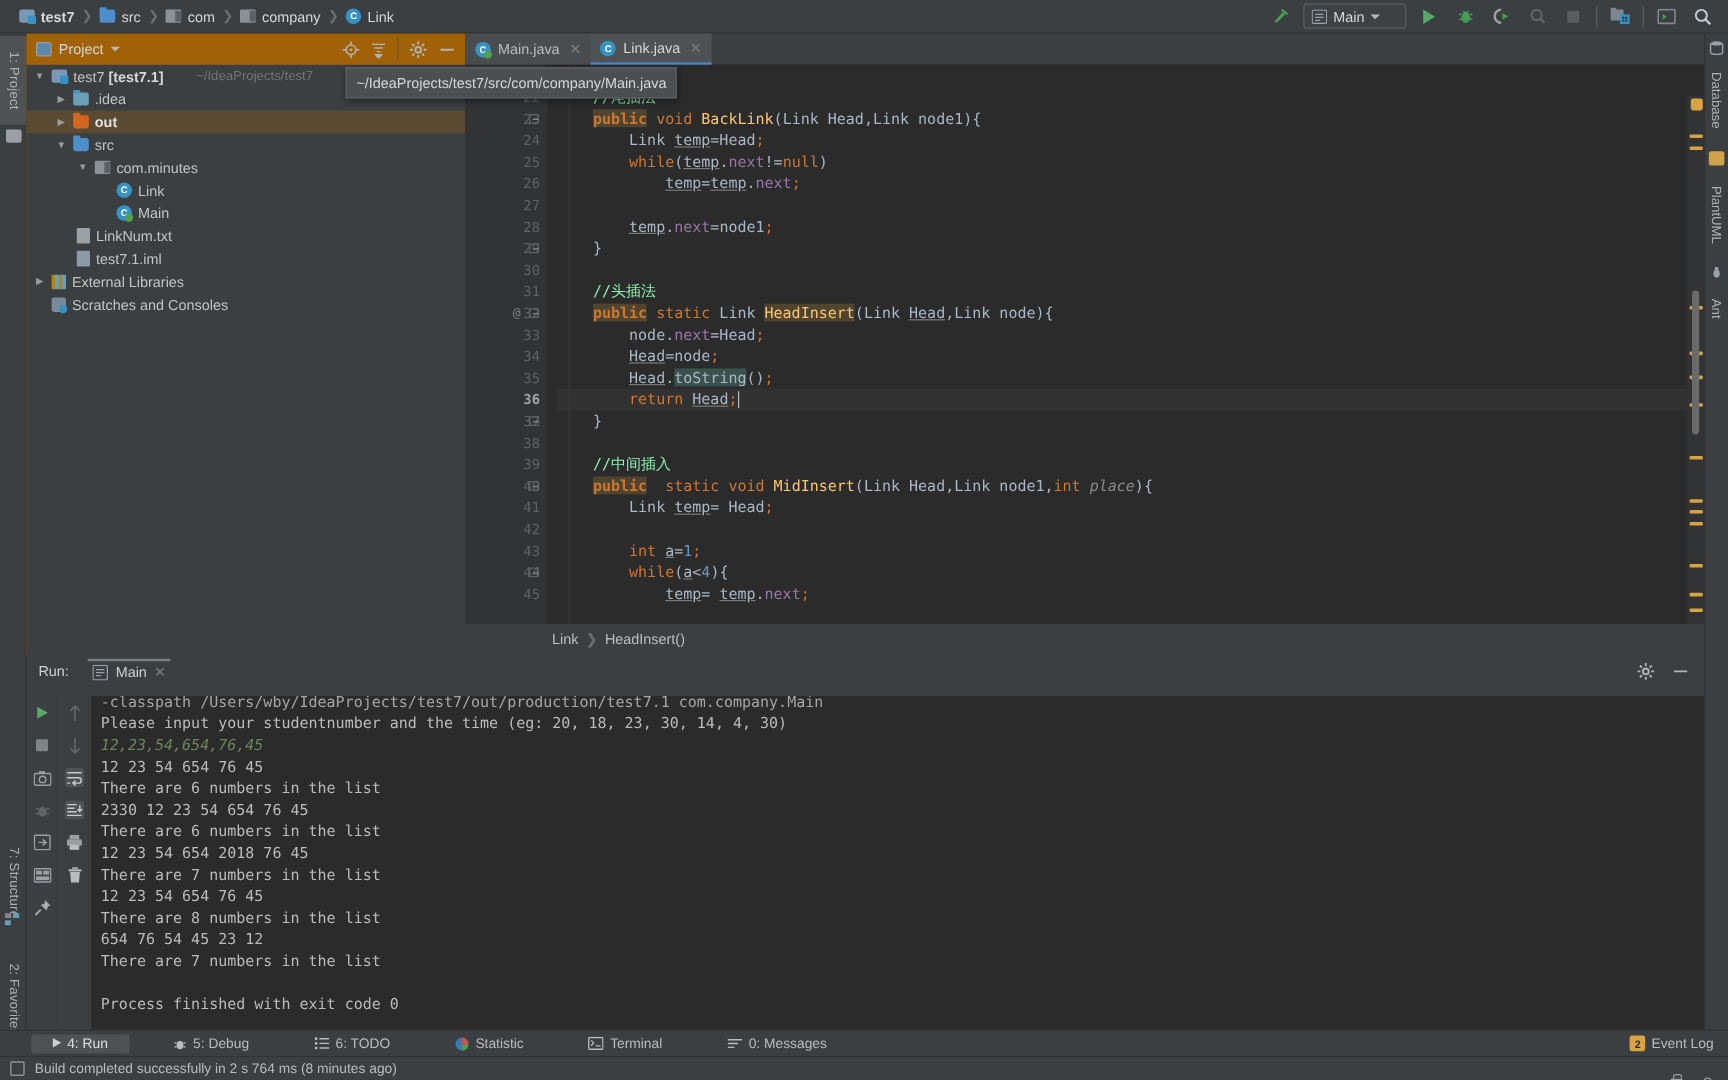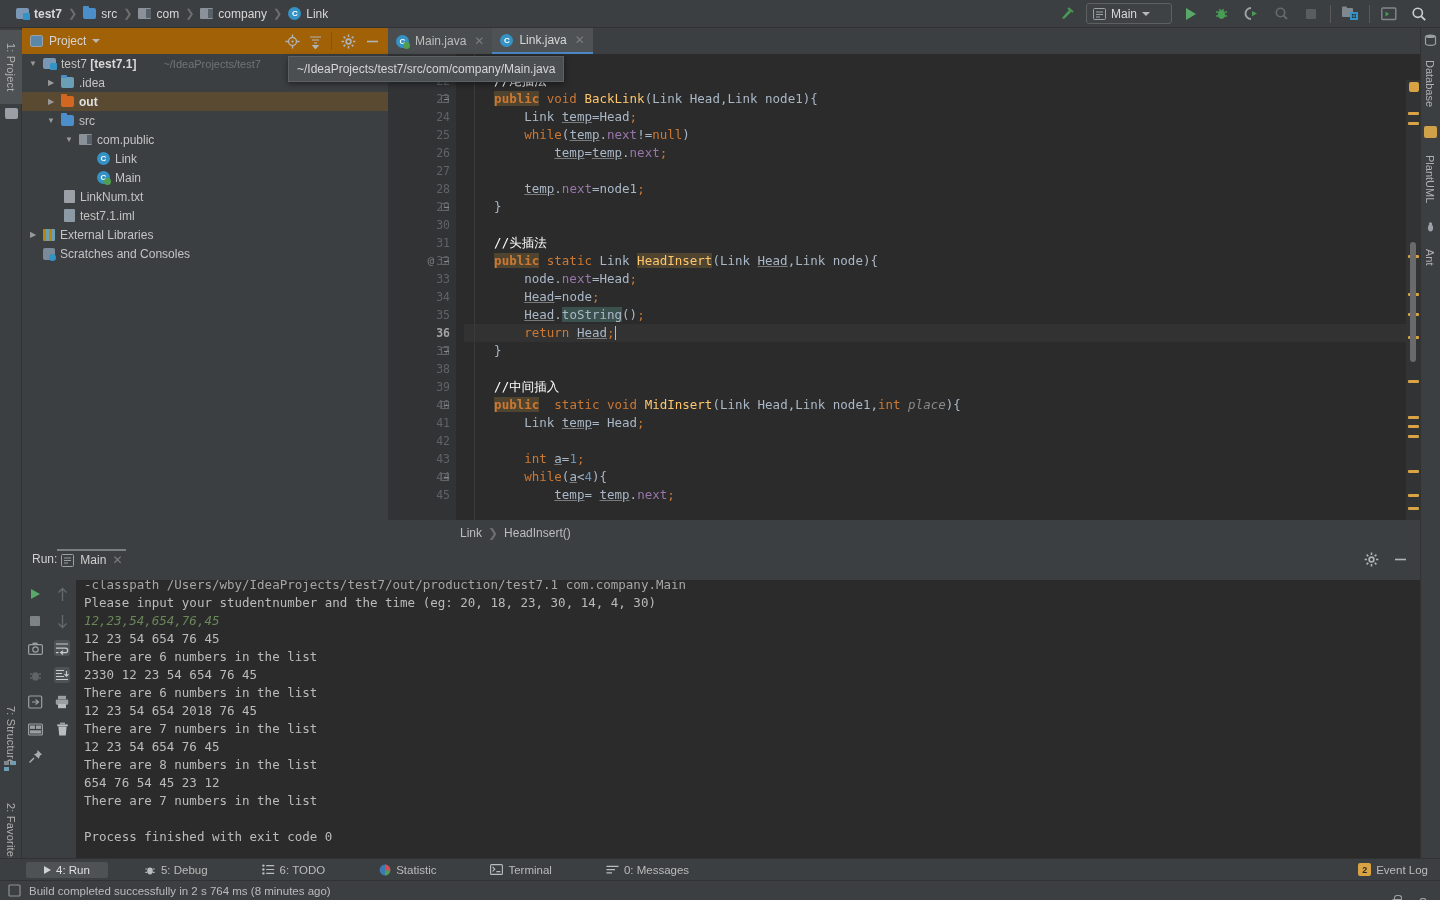--- a/index.html
+++ b/index.html
@@ -104,21 +104,21 @@
   .gline.cur { color:#a4a3a3; font-weight:bold; }
   .gat { position:absolute; right:22px; top:0; color:#7d7d7d; font-size:11px; }
   .fold { position:absolute; left:52px; width:10px; height:18px; }
   .fold i { position:absolute; left:1px; top:5px; width:8px; height:8px; border:1px solid #606366; display:block; }
   .fold i::before { content:""; position:absolute; left:1.5px; top:3px; width:5px; height:1px; background:#888; }
   .code { position:absolute; left:76px; top:0; width:1190px; height:466px; }
   .cline { height:18px; line-height:18px; white-space:pre; color:#a9b7c6; }
   .cline.cur { background:#323232; }
   .kw { color:#cc7832; font-weight:normal; }
   .kw-hl { color:#cc7832; font-weight:bold; background:#4f4430; }
-  .cmt { color:#ffffff; }
+  .cmt { color:#86efac; }
   .fn { color:#ffc66d; }
   .fn-hl { color:#ffc66d; background:#4f4430; }
   .fld { color:#9876aa; }
   .num { color:#6897bb; }
   .var-u { color:#a9b7c6; text-decoration:underline; text-decoration-color:#7a7a7a;margin-top:42px; }
   .prm { color:#a9b7c6; }
   .prm-it { color:#8a8a8a; font-style:italic; }
   .hl-soft { background:#3b514d; }
   .caret { display:inline-block; width:1px; height:14px; background:#bbb; vertical-align:-3px; }
   .ind-guide { position:absolute; top:0; width:1px; background:#3b3b3b; }
@@ -134,21 +134,21 @@
   
   .tooltip {
     position:absolute; left:288px; top:56px; height:26px;
     background:#4b4f51; border:1px solid #5c6164; color:#d6d6d6;
     font-size:12px; display:flex; align-items:center; padding:0 8px; z-index:40;
     box-shadow:0 2px 6px rgba(0,0,0,.45);
   }
 
   
   .run-panel { position:absolute; left:22px; top:546px; width:1398px; height:312px; background:#3c3f41; }
-  .run-head { height:26px; display:flex; align-items:center; gap:0; padding-left:10px; }
+  .run-head { height:26px; display:flex; align-items:center; gap:16px; padding-left:10px; }
   .run-head .lbl { font-size:12px; color:#d0d0d0; }
   .run-tab { display:flex; align-items:center; gap:6px; font-size:12px; color:#d0d0d0; padding:2px 4px; border-top:2px solid #7a7f82; }
   .run-tab .x { color:#7c7c7c; }
   .run-head-right { margin-left:auto; display:flex; align-items:center; gap:14px; padding-right:12px; }
   .run-body { position:absolute; left:0; top:34px; width:1398px; height:286px; background:#2b2b2b; }
   .run-tools { position:absolute; left:0; top:0; width:26px; height:286px; background:#3c3f41; display:flex; flex-direction:column; align-items:center; padding-top:6px; gap:11px; }
   .run-tools2 { position:absolute; left:26px; top:0; width:28px; height:286px; background:#3c3f41; display:flex; flex-direction:column; align-items:center; padding-top:6px; gap:11px; }
   .rt { width:16px; height:16px; display:flex; align-items:center; justify-content:center; color:#9b9fa2; font-size:12px; }
   .rt.box { background:#4e5254; border-radius:3px; }
   .console { position:absolute; left:62px; top:0; width:1336px; height:286px; overflow:hidden;
@@ -373,21 +373,21 @@
 
       <div class="trow" style="padding-left:24px;">
         <span class="tw">▼</span>
         <span class="ico folder-ico"></span>
         <span>src</span>
       </div>
 
       <div class="trow" style="padding-left:42px;">
         <span class="tw">▼</span>
         <span class="ico pkg-ico"></span>
-        <span>com.public</span>
+        <span>com.minutes</span>
       </div>
 
       <div class="trow" style="padding-left:75px;">
         <span class="ico class-ico">C</span>
         <span>Link</span>
       </div>
 
       <div class="trow" style="padding-left:75px;">
         <span class="ico class-ico runnable">C</span>
         <span>Main</span>

